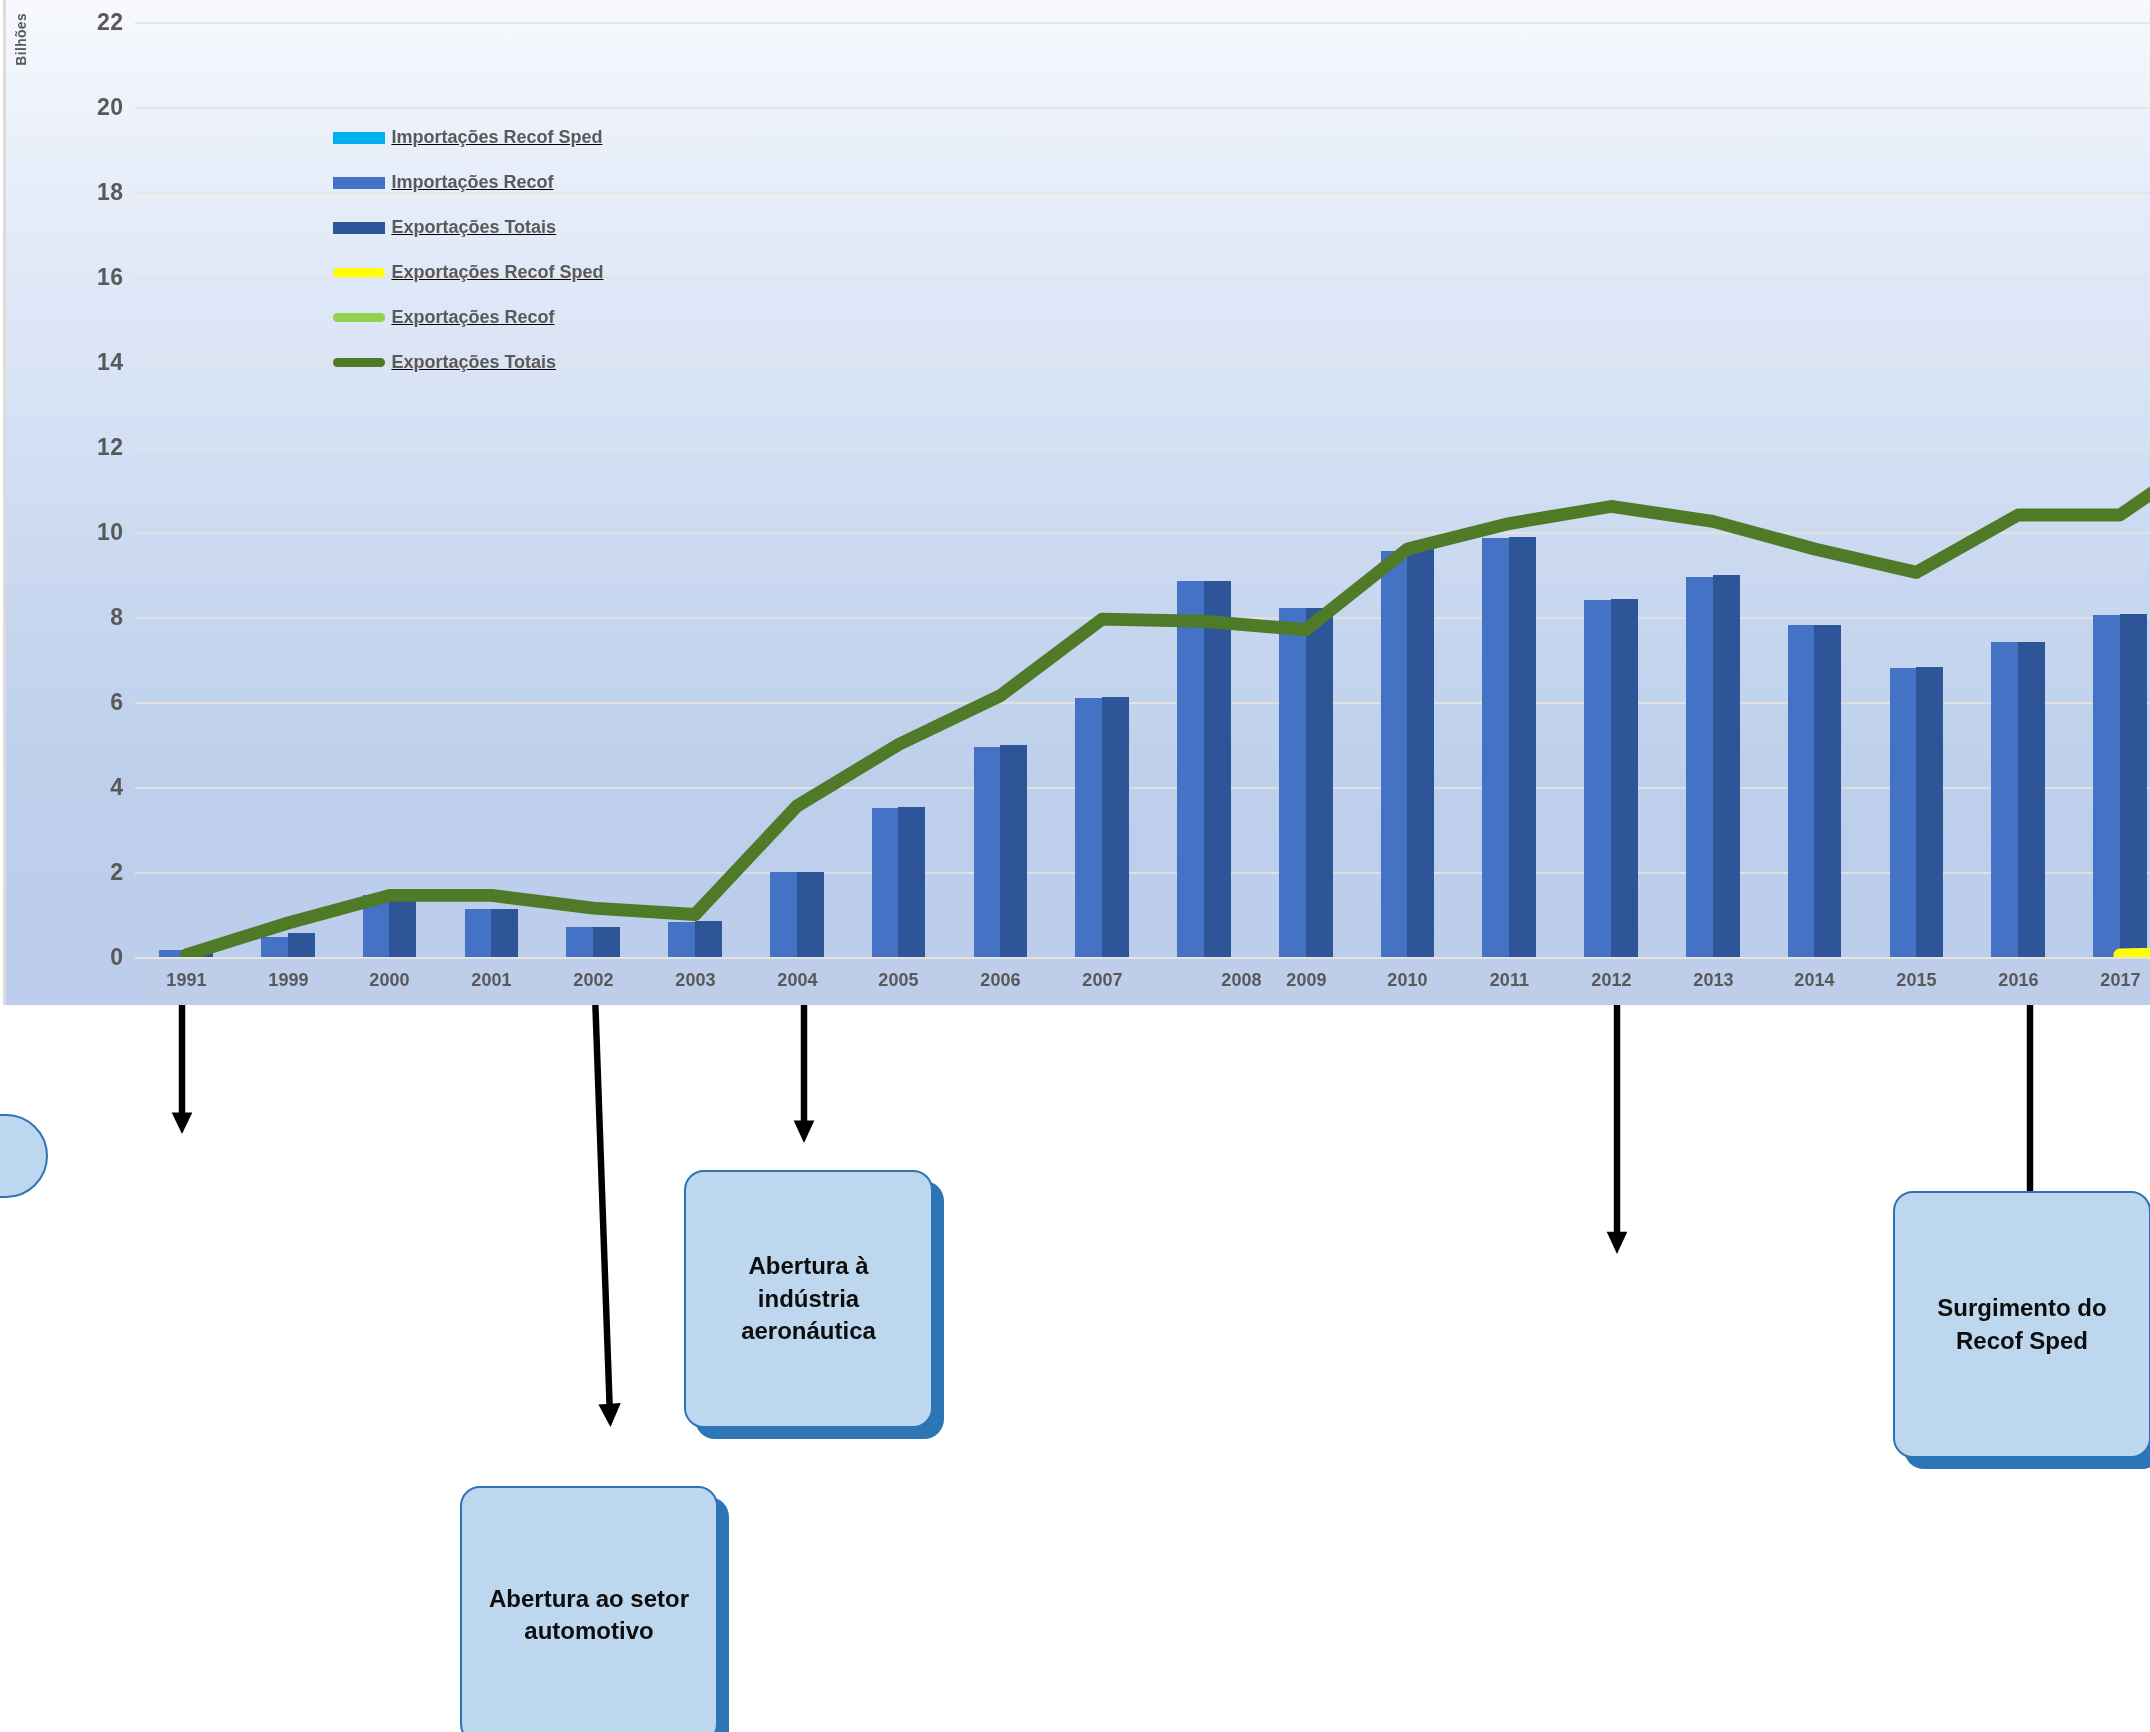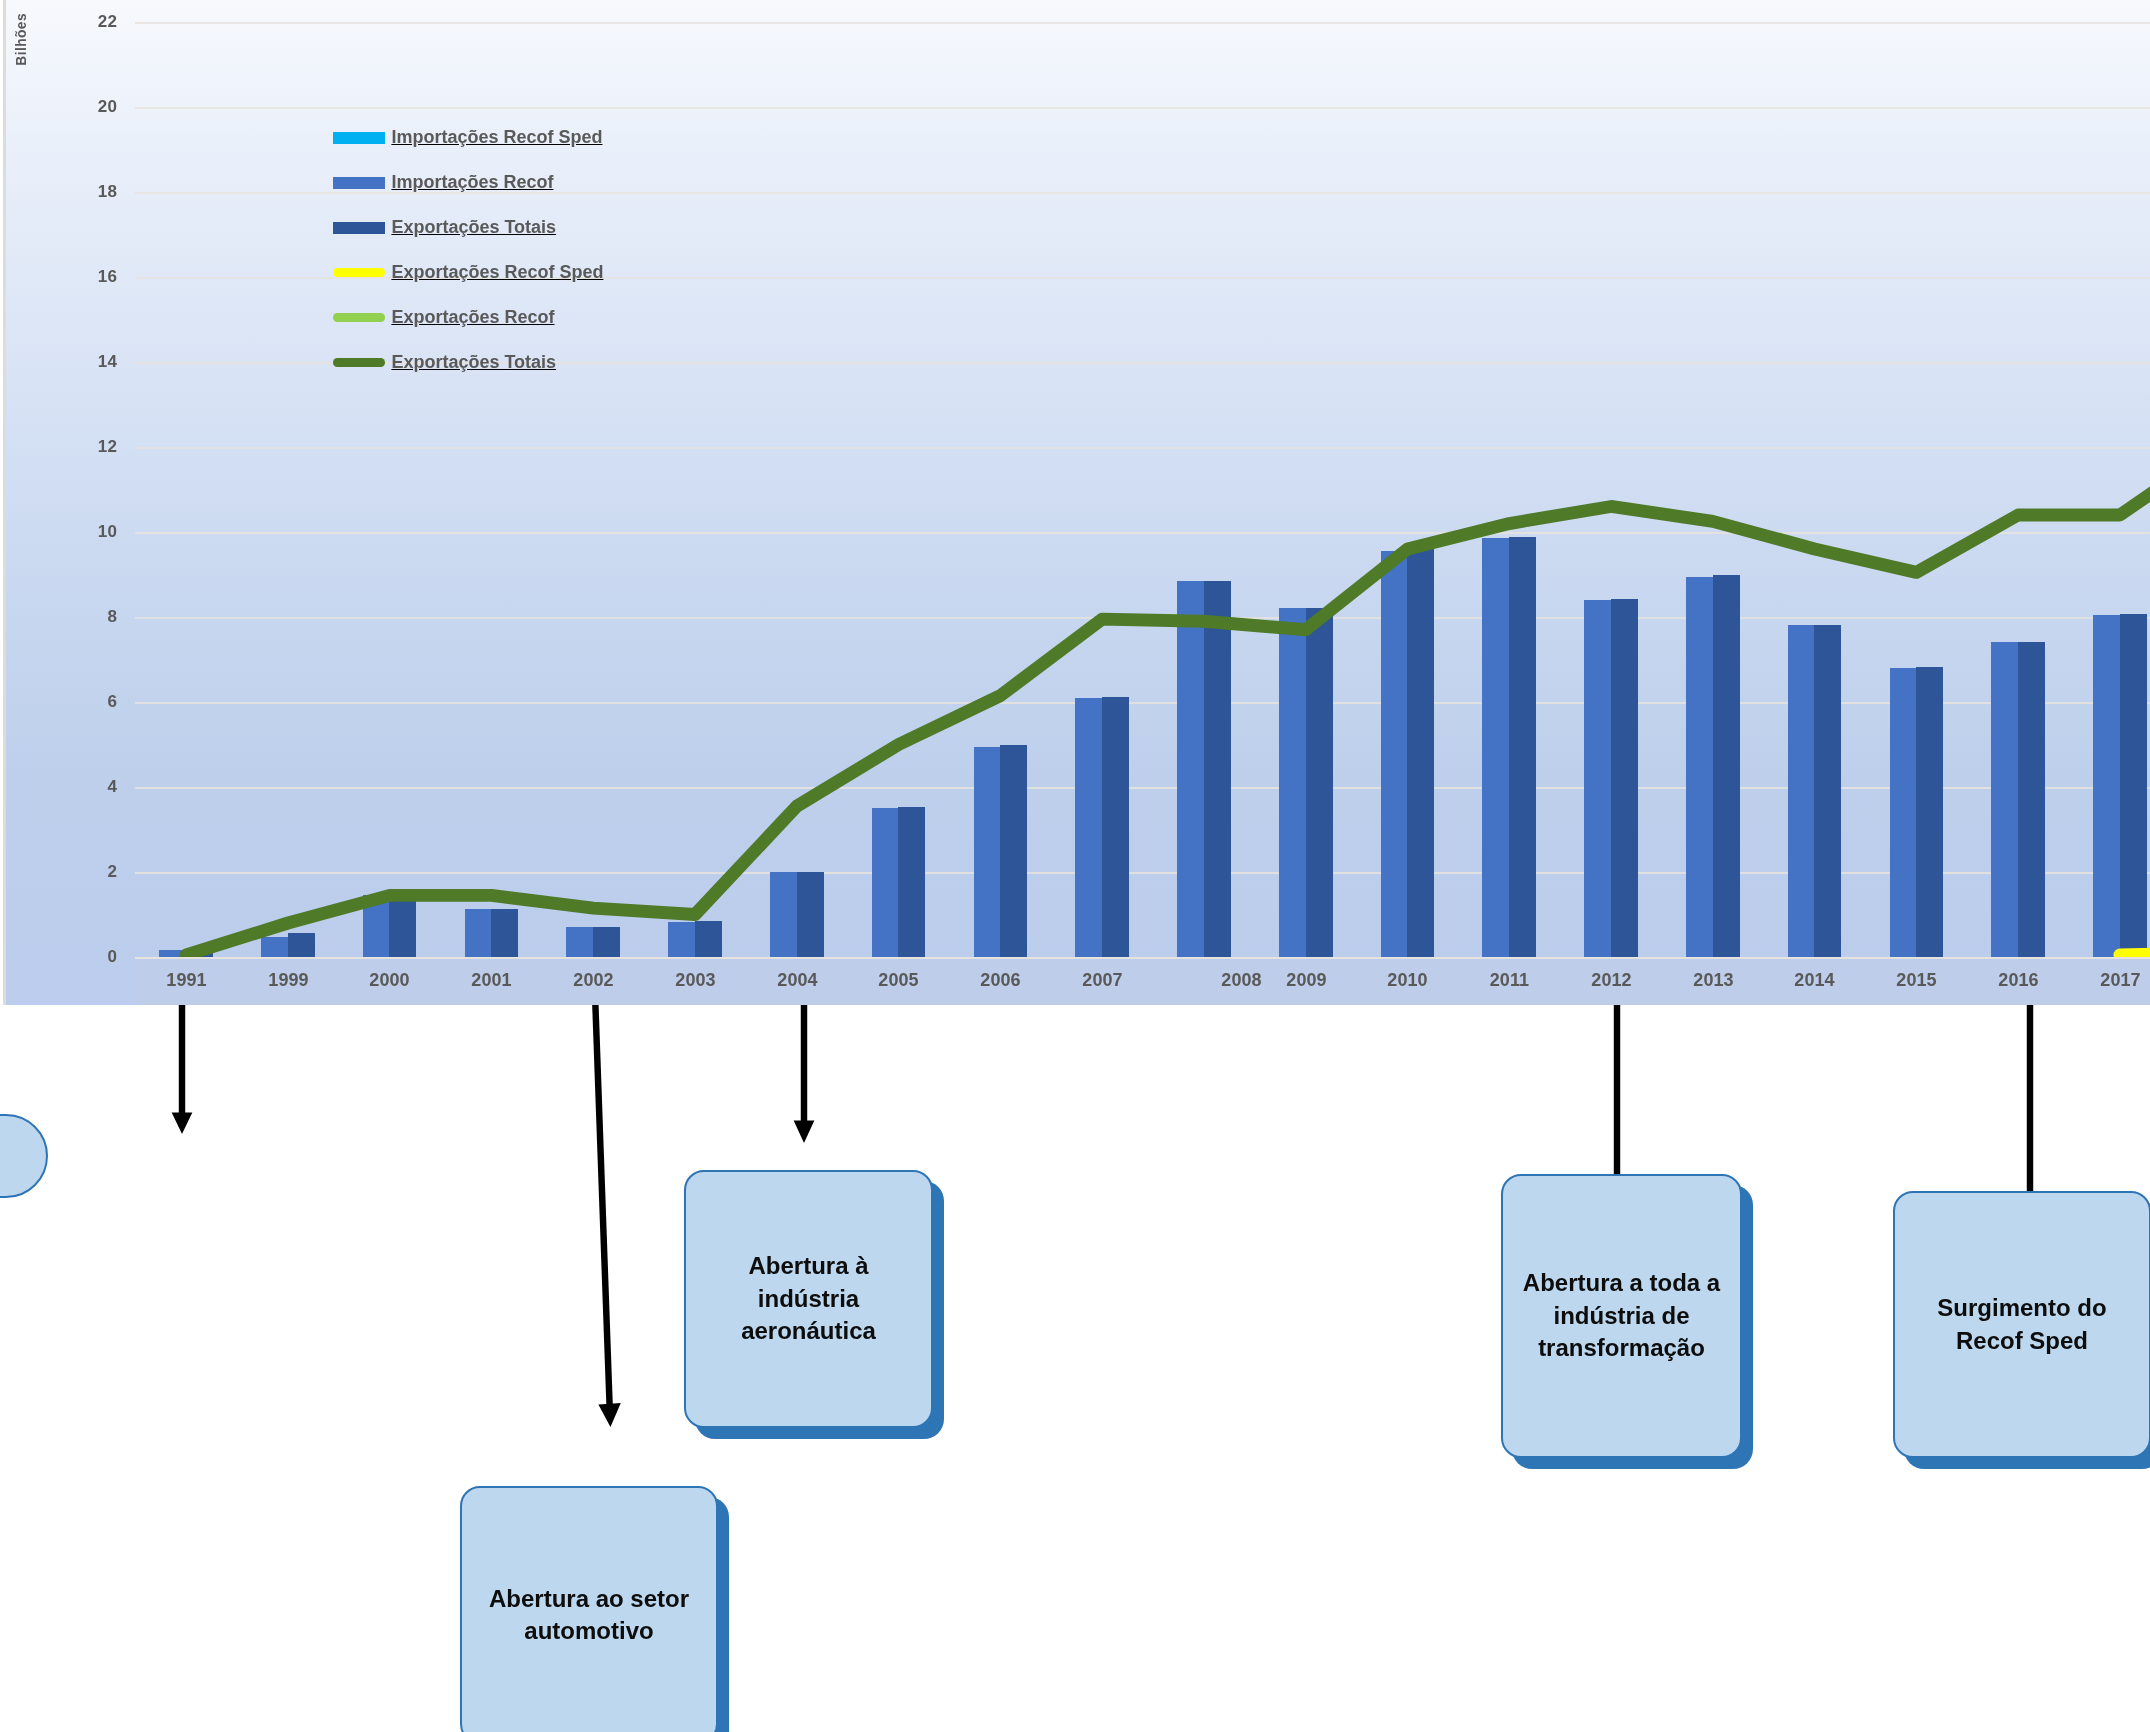--- a/index.html
+++ b/index.html
@@ -12,22 +12,22 @@
     position:absolute; left:3.4px; top:0px; width:2674px; height:1005px;
     background:linear-gradient(180deg,#f7f9fd 0%,#eaf0fa 14%,#dbe5f6 34%,
                                #c9d8f0 58%,#bdcfeb 78%,#bccded 100%);
     border-left:3.9px solid #dedcd8;
   }
   #plot{
     position:absolute; left:129px; top:22.4px; width:2545px; height:935px;
   }
   .gridline{ position:absolute; left:0; width:100%; height:1.3px;
              background:#e6e3de; opacity:.85; }
-  .ytick{ position:absolute; right:15px; transform:translateY(-50%);
-          font-size:17px; font-weight:bold; color:#595959; letter-spacing:0.4px;}
+  .ytick{ position:absolute; right:9px; transform:translateY(-50%);
+          font-size:23px; font-weight:bold; color:#595959; letter-spacing:0.4px;}
   #ylabels{ position:absolute; left:0; top:22.4px; width:126px; height:935px; }
   #axis-title{
     position:absolute; left:7.7px; top:13px; font-size:13.8px; font-weight:bold;
     color:#595959; writing-mode:vertical-rl; transform:rotate(180deg);
     letter-spacing:0.4px;
   }
   #xband{
     position:absolute; left:129px; top:959px; width:2545px; height:46px;
     background:#becde9;
   }
@@ -242,26 +242,20 @@
       <div class="txt">Abertura à indústria aeronáutica</div>
     </div>
   </div>
 
   <div class="arrow" style="left:1604px; top:1005px; width:26px; height:249px;">
     <svg width="26" height="249" viewBox="0 0 60 580">
         <line x1="30" y1="0" x2="30" y2="540" stroke="#000" stroke-width="15"></line>
         <polygon points="30,580 6,528 54,528" fill="#000"></polygon>
       </svg>
   </div>
-  <div class="callout" style="left:1501px; top:1174px; width:241px; height:284px;">
-    <div class="shadow"></div>
-    <div class="box">
-      <div class="txt">Abertura a toda a indústria de transformação</div>
-    </div>
-  </div>
 
   <div class="arrow" style="left:2017px; top:1005px; width:26px; height:258px;">
     <svg width="26" height="258" viewBox="0 0 60 600">
         <line x1="30" y1="0" x2="30" y2="558" stroke="#000" stroke-width="15"></line>
         <polygon points="30,600 6,548 54,548" fill="#000"></polygon>
       </svg>
   </div>
   <div class="callout" style="left:1893px; top:1191px; width:258px; height:267px;">
     <div class="shadow"></div>
     <div class="box">

